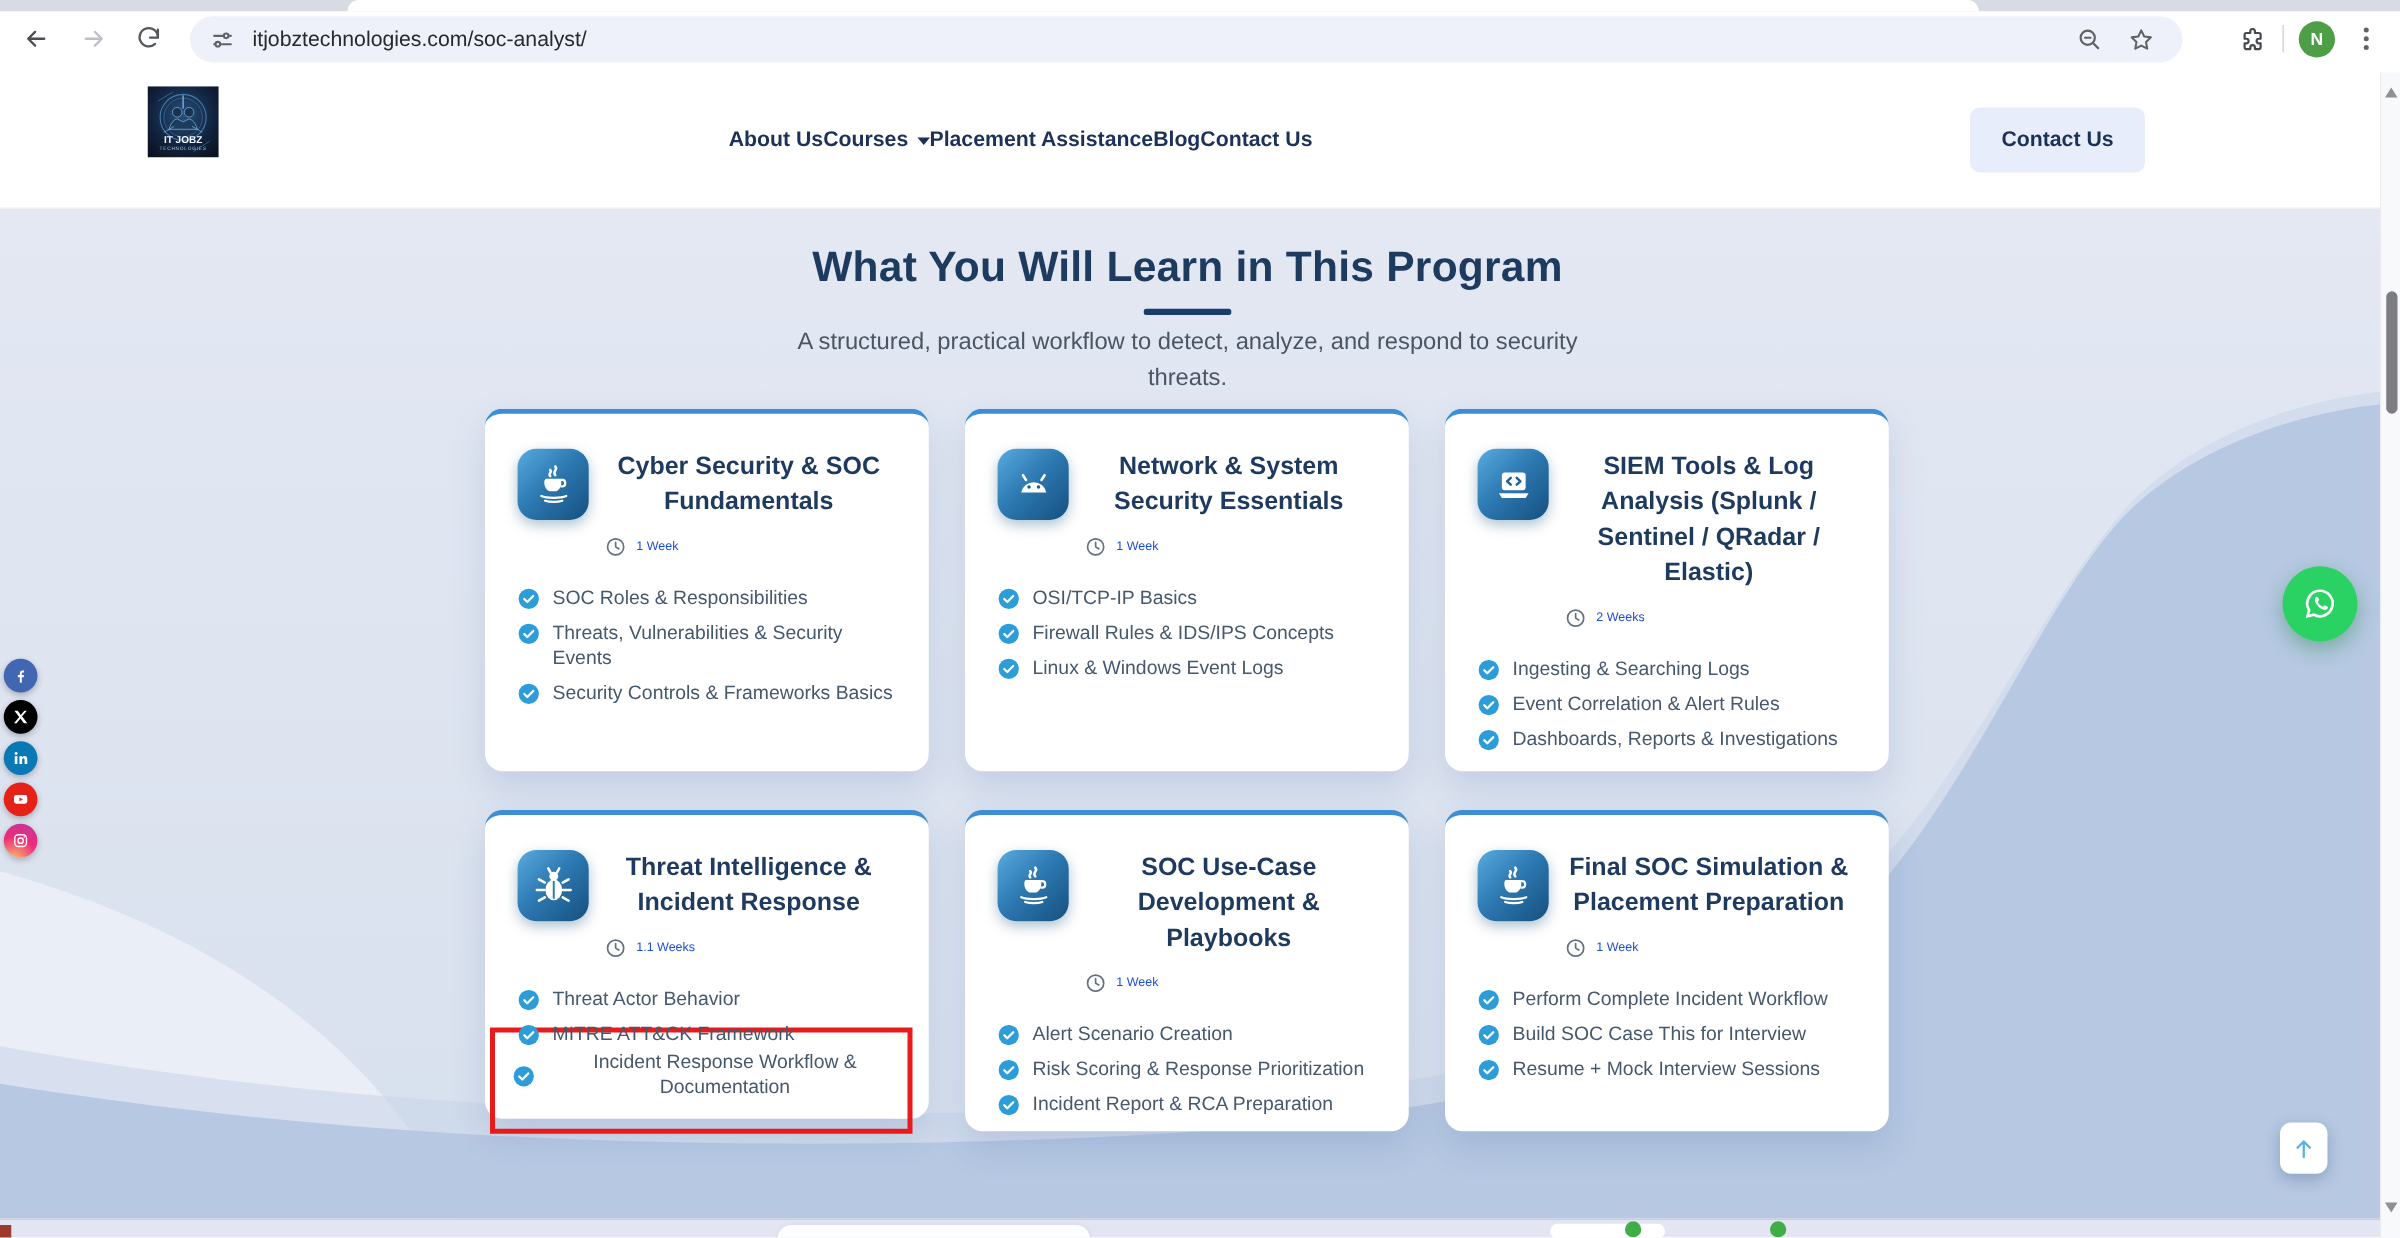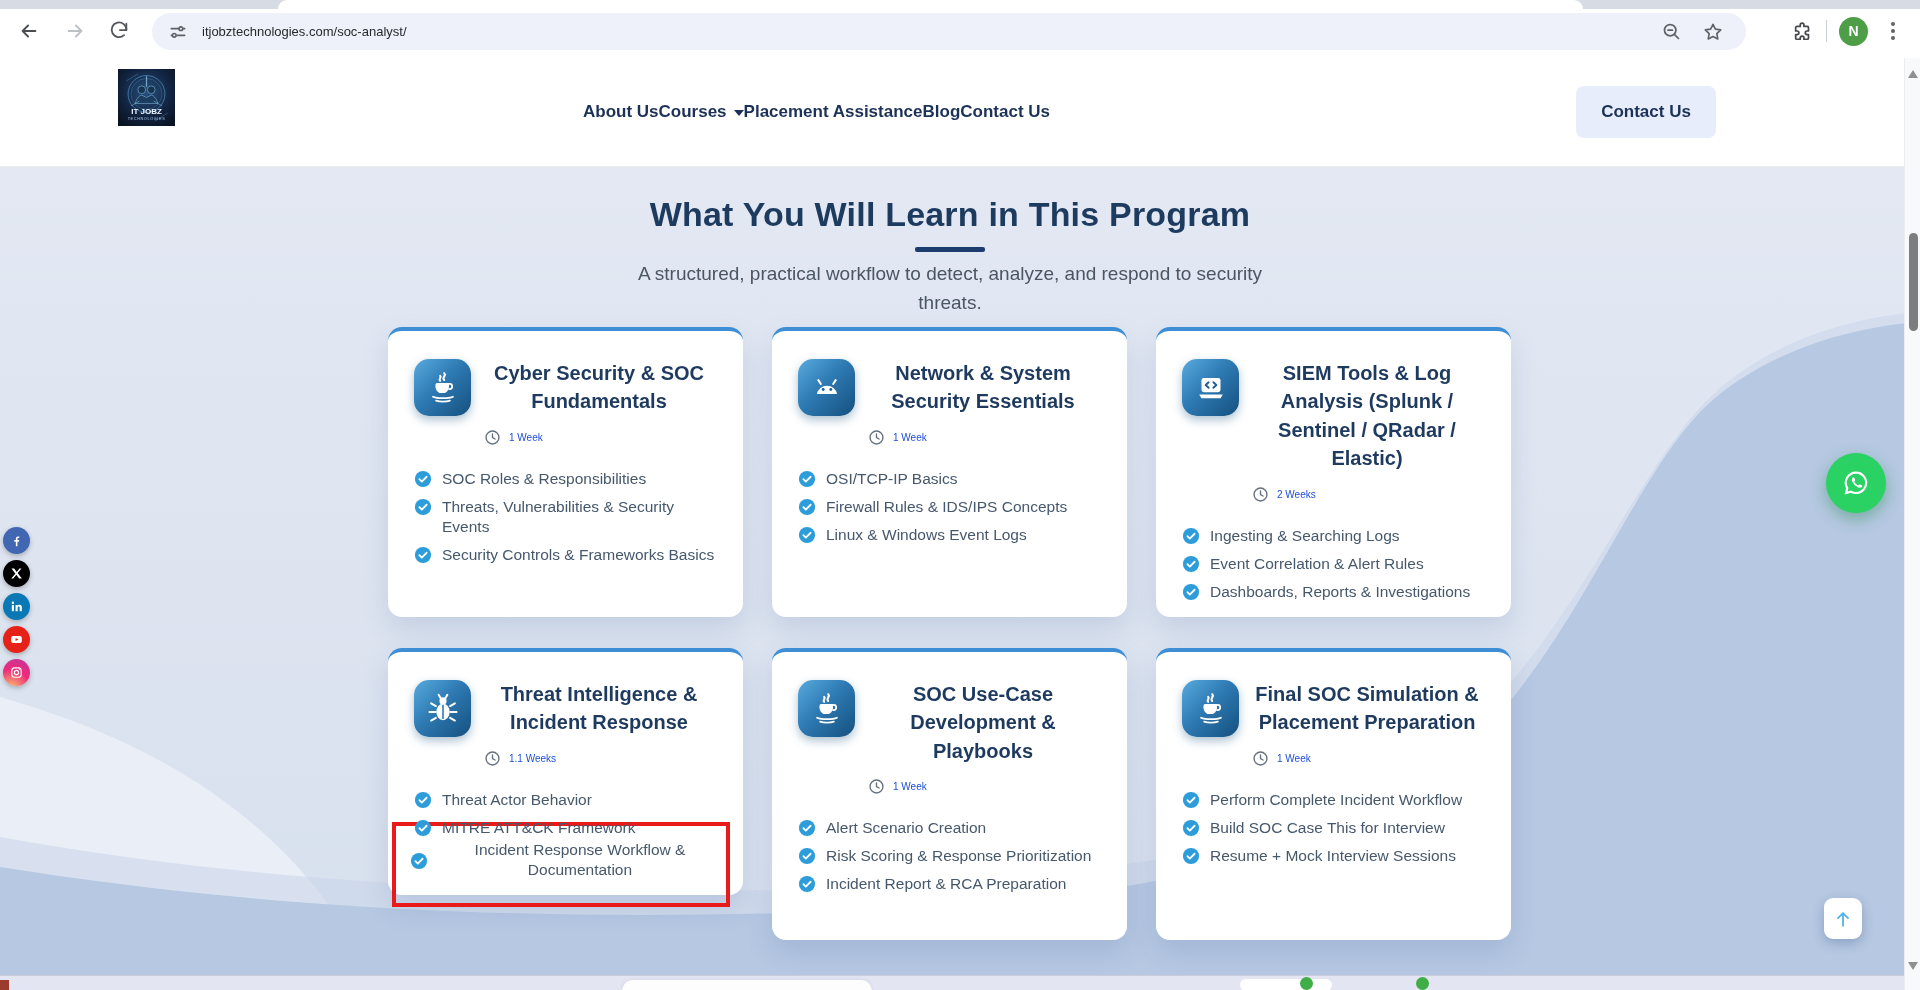--- a/index.html
+++ b/index.html
@@ -6,21 +6,21 @@
   html,body { width:1920px; height:990px; overflow:hidden; font-family:"Liberation Sans", sans-serif; background:#fff; }
   .stage { position:relative; width:1920px; height:990px; }
 
   
   .chrome { position:absolute; left:0; top:0; width:1920px; height:58px; background:#fff; z-index:40; }
   .tabstrip { position:absolute; left:0; top:0; width:100%; height:9px; background:#d7dbe4; }
   .tab-active { position:absolute; left:278px; top:0; width:1305px; height:9px; background:#fff; border-radius:10px 10px 0 0; }
   .nav-btn { position:absolute; top:16px; width:30px; height:30px; display:flex; align-items:center; justify-content:center; border-radius:50%; cursor:pointer; }
   .nav-btn svg { width:22px; height:22px; }
   .omnibox { position:absolute; left:152px; top:13px; width:1594px; height:37px; background:#eef1f9; border-radius:19px; display:flex; align-items:center; padding:0 14px 0 16px; }
-  .omni-url { font-size:13px; color:#27292d; margin-left:14px; flex:1; white-space:nowrap; overflow:hidden; }
+  .omni-url { font-size:17px; color:#27292d; margin-left:14px; flex:1; white-space:nowrap; overflow:hidden; }
   .omni-right { display:flex; align-items:center; gap:20px; margin-right:8px; }
   .chrome-right { position:absolute; right:0; top:10px; height:42px; display:flex; align-items:center; }
   .divider-v { width:1px; height:22px; background:#c8cdd6; margin:0 12px; }
   .avatar { width:29px; height:29px; border-radius:50%; color:#fff; font-size:14px; font-weight:700; display:flex; align-items:center; justify-content:center; }
   .kebab { width:30px; height:30px; display:flex; flex-direction:column; align-items:center; justify-content:center; gap:3px; cursor:pointer; margin:0 12px 0 10px; }
   .kebab i { width:4px; height:4px; border-radius:50%; background:#5f6368; }
 
   
   .site-header { position:absolute; left:0; top:58px; width:1920px; height:109px; background:#fff; border-bottom:1px solid #ebebeb; z-index:30; }
   .logo-box { position:absolute; left:79px; top:11px; width:96px; height:97px; cursor:pointer;padding-left:39px; }
@@ -34,21 +34,21 @@
   .wave-svg { position:absolute; left:0; bottom:0; width:1920px; height:808px; }
   .sec-title { position:absolute; left:0; top:195px; width:1900px; text-align:center; font-size:34px; font-weight:800; color:#1d3a5f; letter-spacing:.2px; z-index:2; }
   .sec-underline { position:absolute; left:915px; top:247px; width:70px; height:5px; background:#1d3c6e; border-radius:2px; z-index:2; }
   .sec-subtitle { position:absolute; left:605px; top:260px; width:690px; text-align:center; font-size:19px; color:#4b5563; line-height:1.5; z-index:2; }
 
   
   .cards-grid { position:absolute; left:388px; top:327px; width:1124px; display:grid; grid-template-columns:repeat(3,355px); column-gap:29px; row-gap:31px; align-items:start; z-index:3; }
   .card { background:#fff; border-radius:14px; border-top:4px solid #3e8ed6; box-shadow:0 12px 28px rgba(44,82,148,.15); padding:28px 26px 0 26px; position:relative; }
   .card:nth-child(-n+3){ height:290px; }
   .card:nth-child(4){ height:247px; }
-  .card:nth-child(n+5){ height:292px; }
+  .card:nth-child(n+5){ height:257px; }
   .card-head { display:flex; gap:10px; }
   .tile { flex:none; width:57px; height:57px; border-radius:15px; background:linear-gradient(135deg,#58abde 0%,#2e7ab3 45%,#15507f 100%); display:flex; align-items:center; justify-content:center; box-shadow:0 4px 10px rgba(21,80,127,.35); }
   .tile svg { width:38px; height:38px; }
   .card-title { flex:1; text-align:center; font-size:20px; font-weight:700; color:#1e3a5f; line-height:1.42; padding:0 2px; }
   .duration { display:flex; align-items:center; gap:8px; margin:13px 0 0 70px; font-size:10px; color:#1d4ed8; }
   .duration svg { width:17px; height:17px; }
   .card-list { list-style:none; margin-top:23px; }
   .card-list li { display:flex; gap:10px; align-items:flex-start; margin-bottom:8px; font-size:15.5px; color:#46586c; line-height:1.3; }
   .check { flex:none; width:18px; height:18px; margin-top:1px; }
   li.hl-item { border:4px solid #e81a1a; margin:-24px -13px 0 -22px; padding:14px 4px 22px 14px; align-items:center; background:transparent; }

